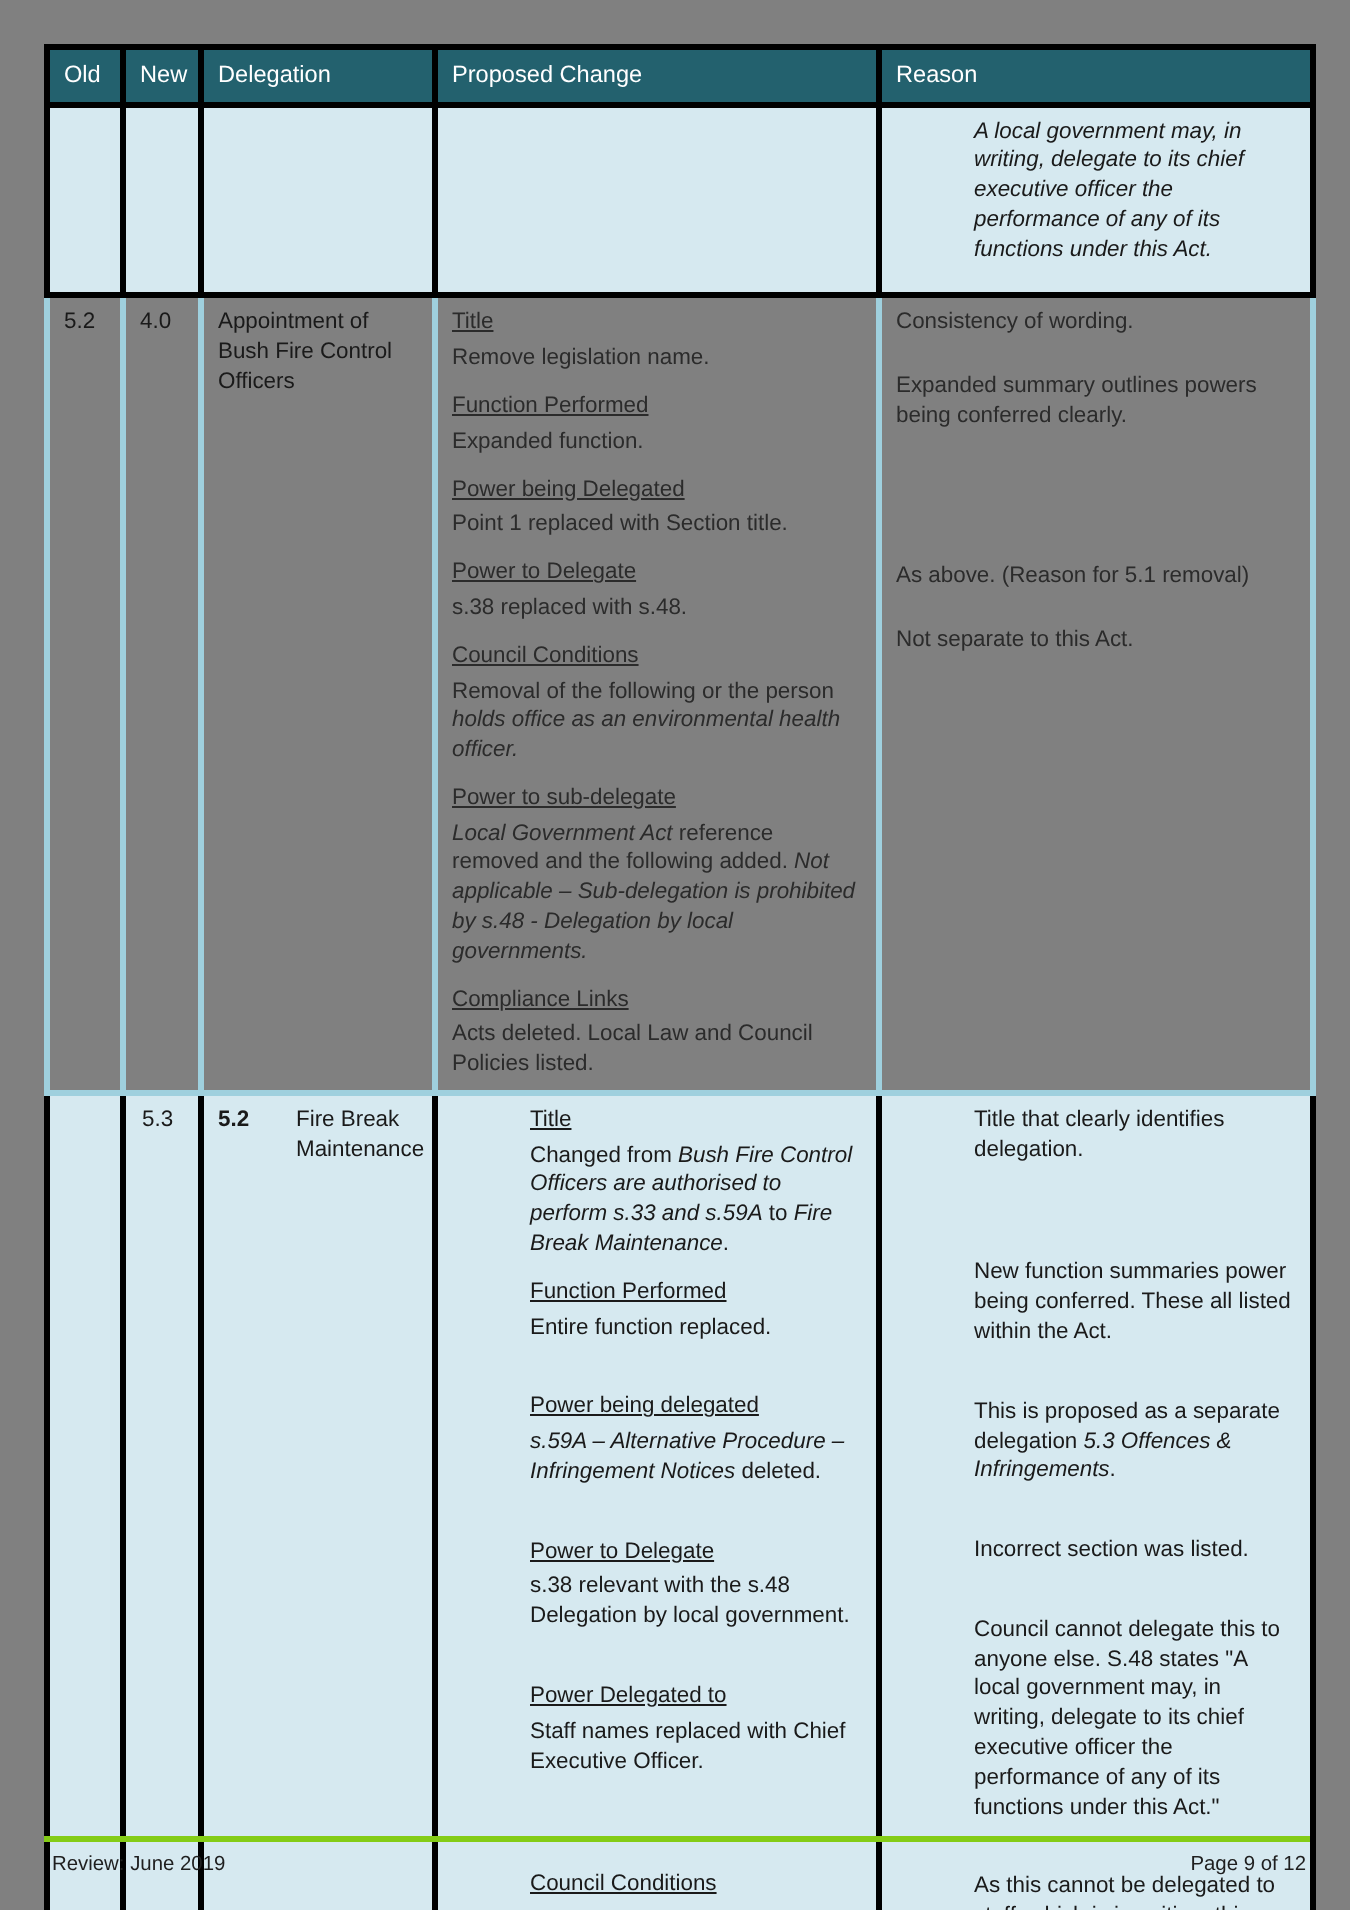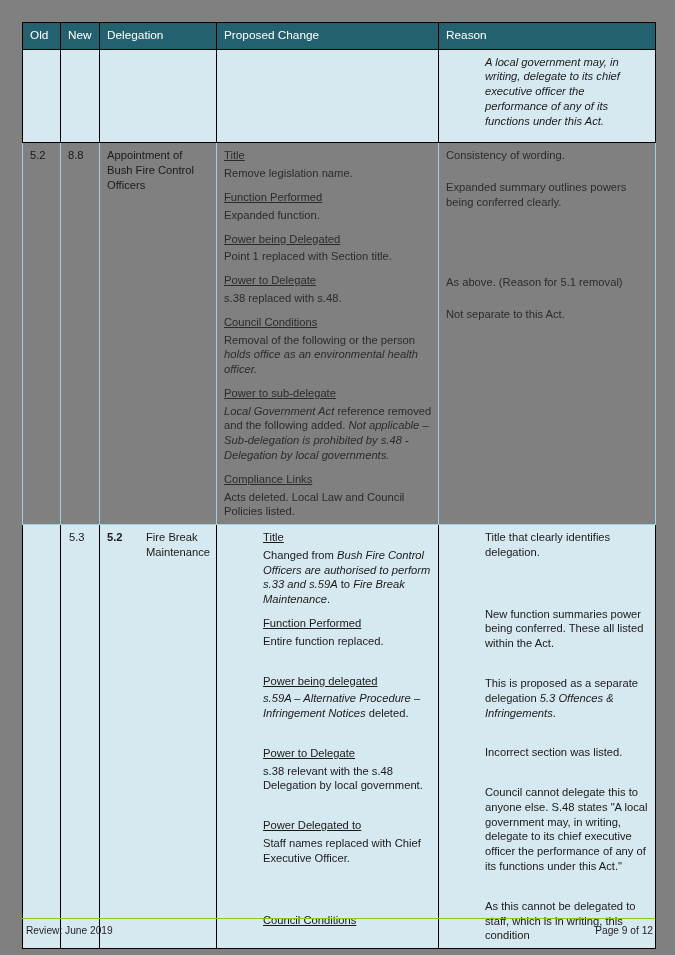--- a/index.html
+++ b/index.html
@@ -31,21 +31,21 @@
     line-height: 1.32;
     color: #1a1a1a;
   }
   .doc-table col.c-old { width: 38px; }
   .doc-table col.c-new { width: 39px; }
   .doc-table col.c-del { width: 117px; }
   .doc-table col.c-prop { width: 222px; }
   .doc-table col.c-reason { width: 217px; }
 
   .doc-table th, .doc-table td {
-    border: 1px solid #000000;
+    border: 3px solid #000000;
     vertical-align: top;
     padding: 5px 6px 5px 7px;
     box-sizing: border-box;
   }
   thead th {
     background: #23616e;
     color: #ffffff;
     font-weight: normal;
     font-size: 11.8px;
     text-align: left;
@@ -72,21 +72,21 @@
   .para { margin: 0 0 9px 0; }
   .para-last { margin: 0; }
   .bold { font-weight: bold; }
 
   .footer {
     position: absolute;
     left: 22px;
     top: 918px;
     width: 633px;
     height: 26px;
-    border-top: 1px solid #84cc16;
+    border-top: 3px solid #84cc16;
     color: #1f1f1f;
     font-size: 10.2px;
   }
   .footer .f-left {
     position: absolute;
     left: 4px;
     top: 6px;
   }
   .footer .f-right {
     position: absolute;
@@ -124,21 +124,21 @@
         <td></td>
         <td></td>
         <td style="height:74px;"></td>
         <td>
           <p class="para it">A local government may, in writing, delegate to its chief executive officer the performance of any of its functions under this Act.</p>
         </td>
       </tr>
 
       <tr class="row-gray">
         <td>5.2</td>
-        <td>8.8</td>
+        <td>4.0</td>
         <td>Appointment of Bush Fire Control Officers</td>
         <td>
           <p class="hd">Title</p>
           <p class="para">Remove legislation name.</p>
           <p class="hd">Function Performed</p>
           <p class="para">Expanded function.</p>
           <p class="hd">Power being Delegated</p>
           <p class="para">Point 1 replaced with Section title.</p>
           <p class="hd">Power to Delegate</p>
           <p class="para">s.38 replaced with s.48.</p>

